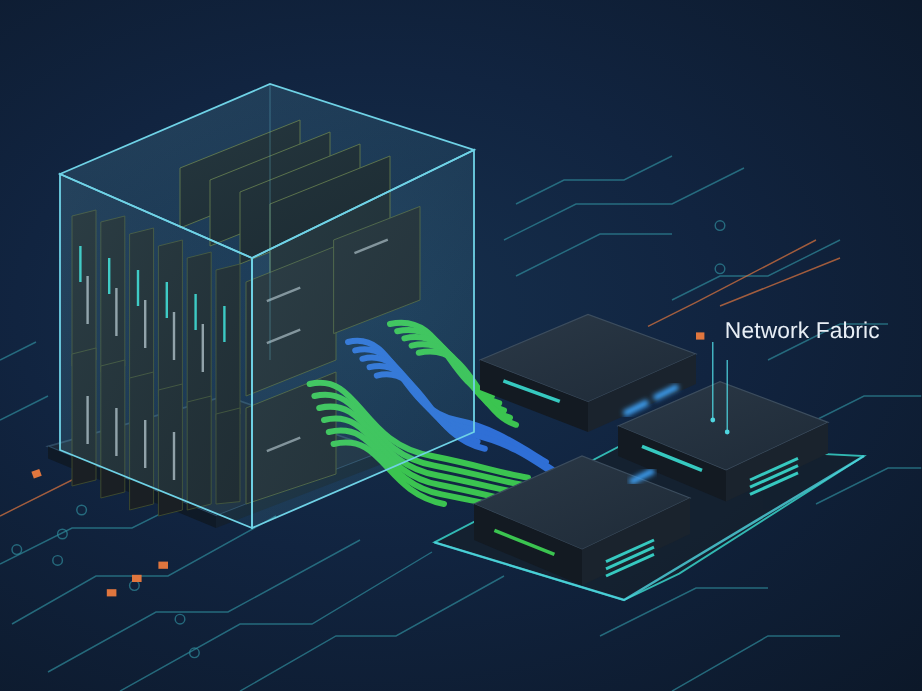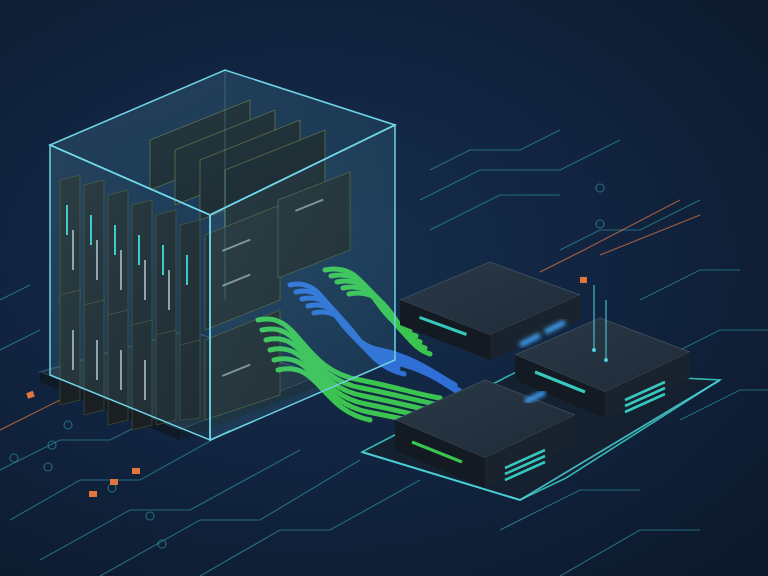--- a/index.html
+++ b/index.html
@@ -203,13 +203,14 @@
         </g>
       <g stroke="#3bc450" stroke-width="3">
           <line x1="412" y1="442" x2="462" y2="462"></line>
         </g>
       <g stroke="#3fa7ff" stroke-width="5" filter="url(#glow)">
           <line x1="525" y1="402" x2="545" y2="392"></line>
         </g>
     </g>
   </svg>
 
+  <div class="label">Network Fabric</div>
 </div>
 
 </body></html>

